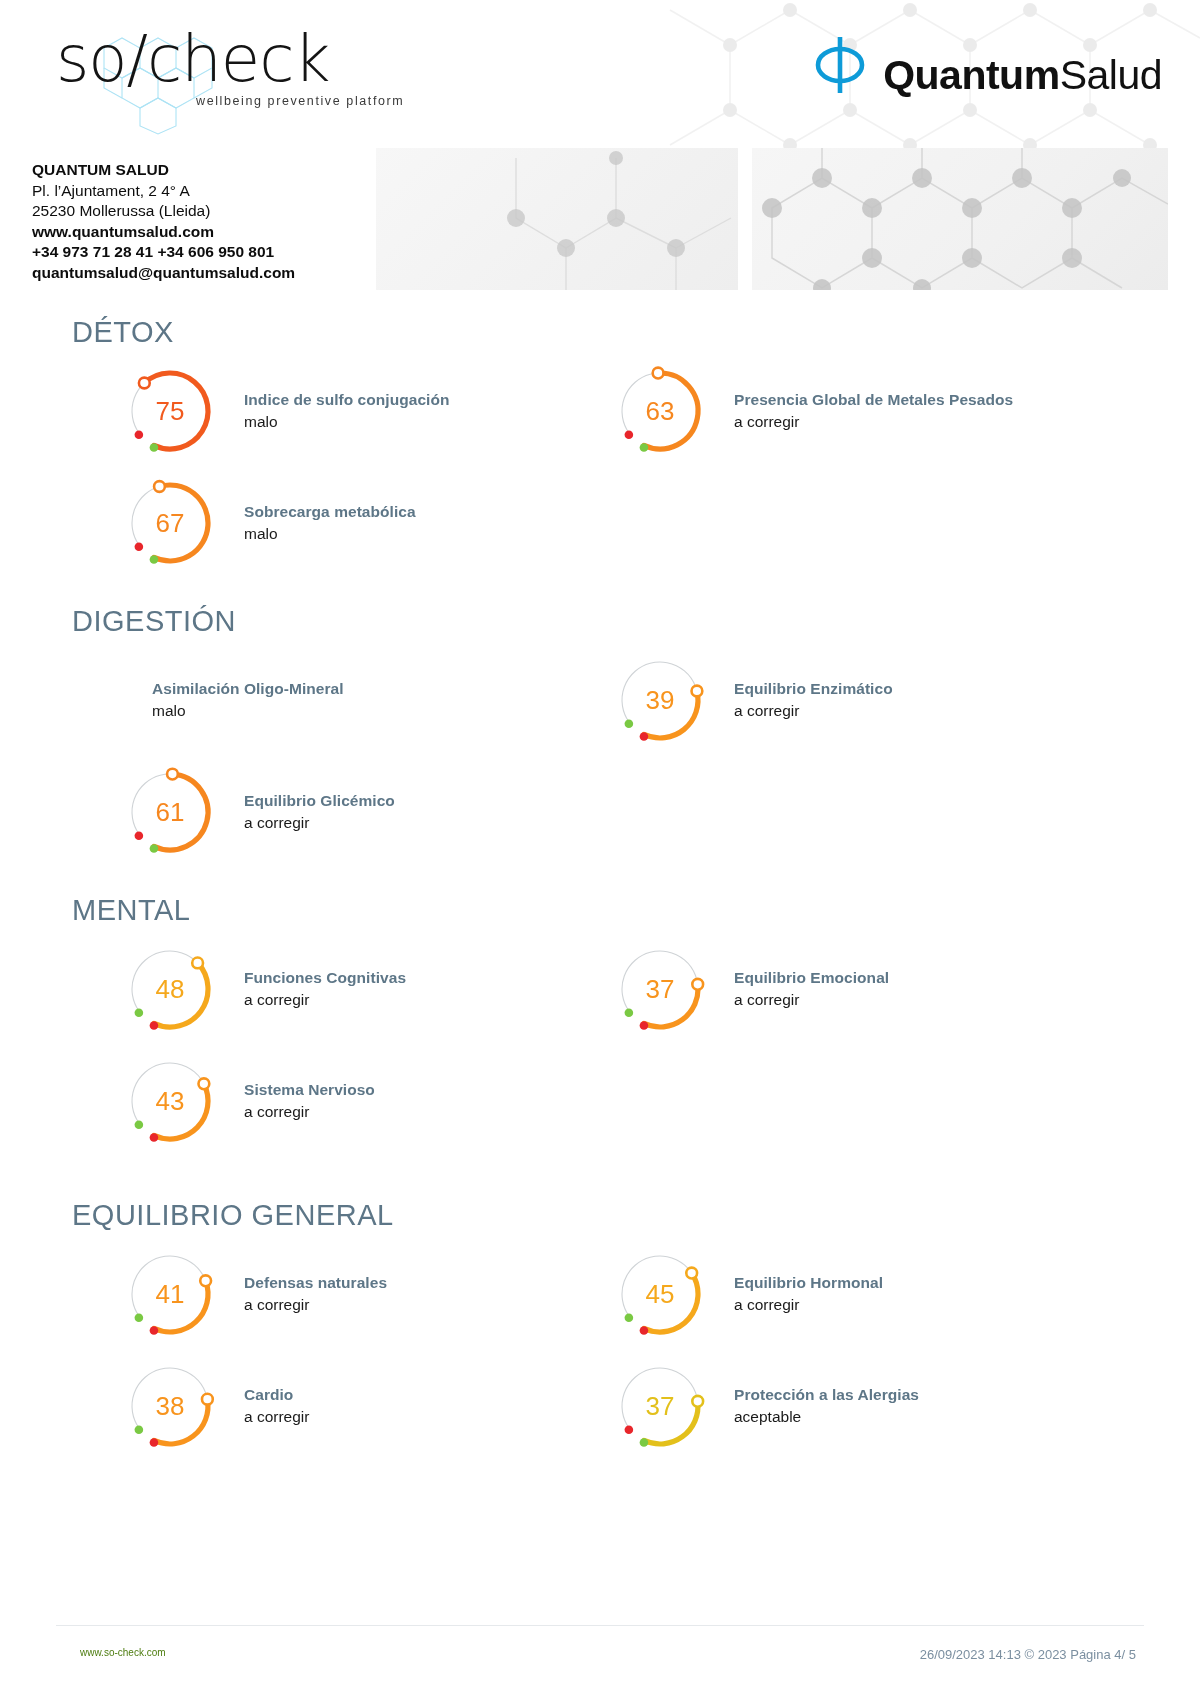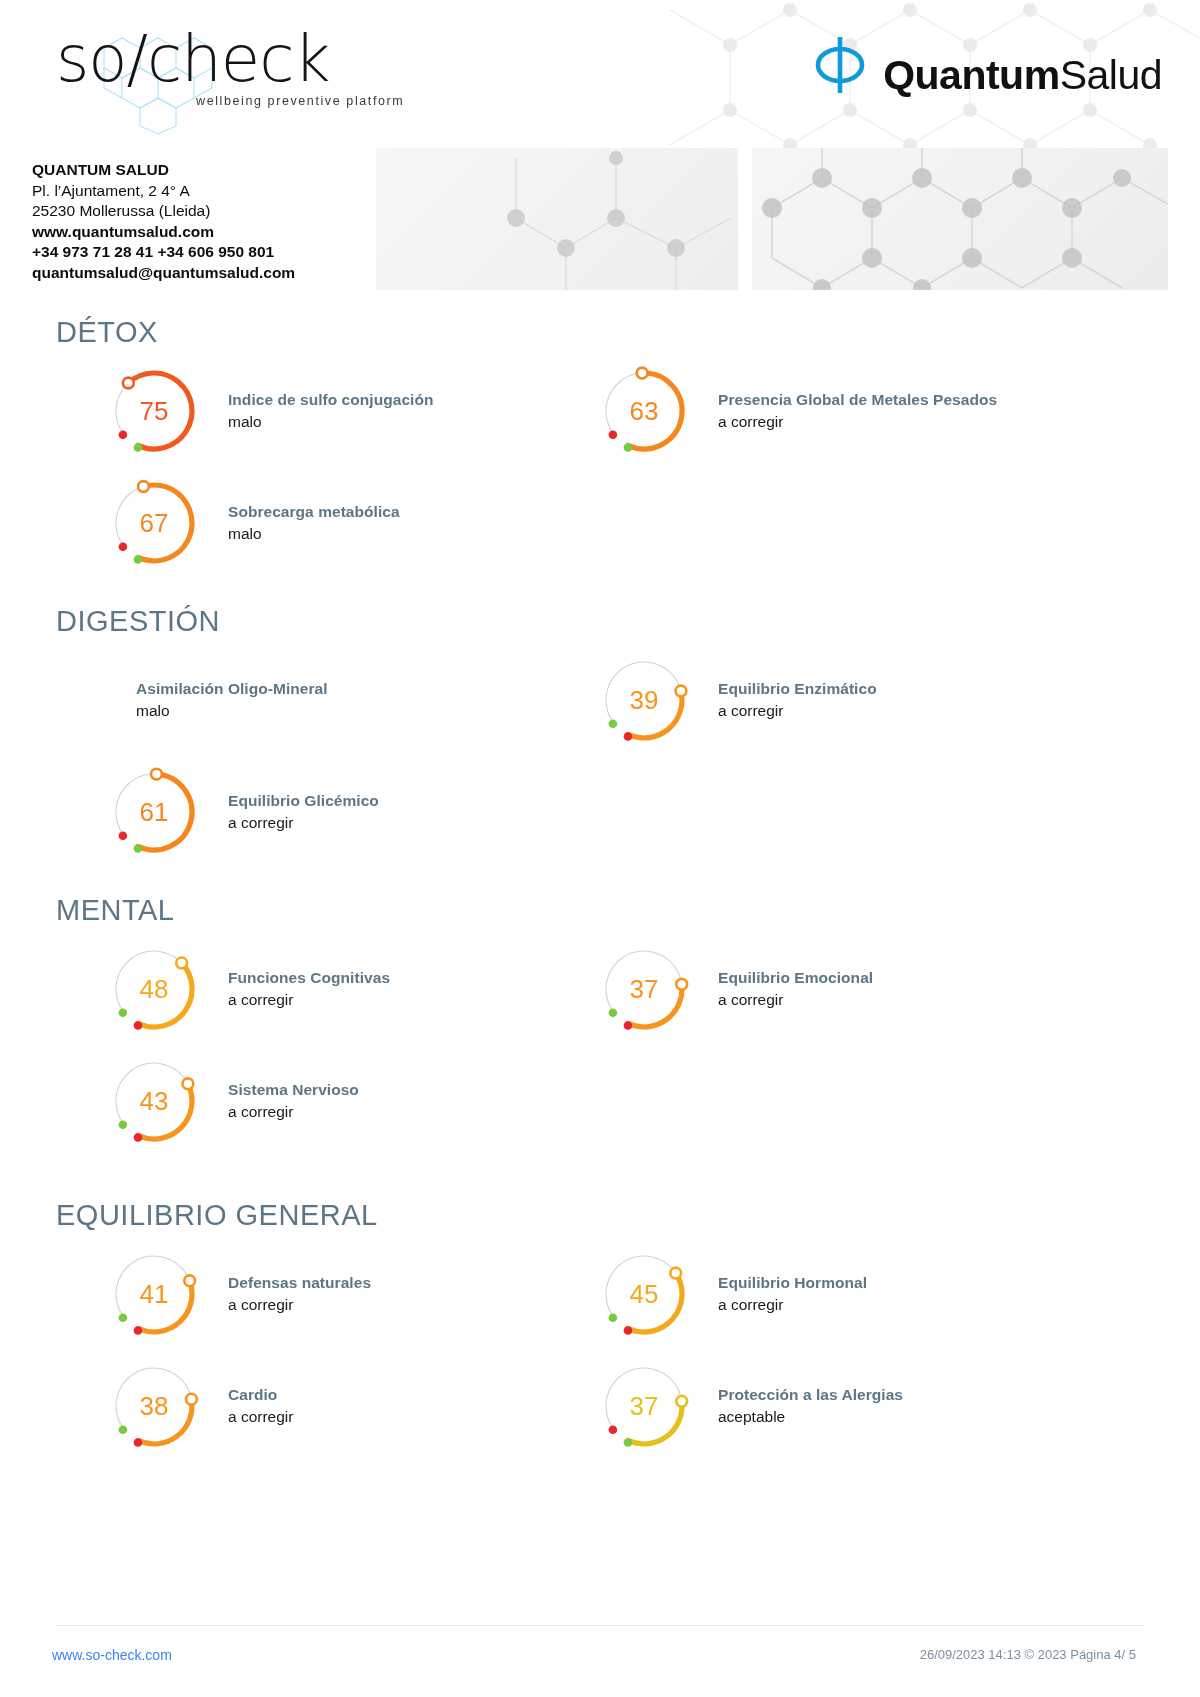--- a/index.html
+++ b/index.html
@@ -47,21 +47,21 @@
     position:absolute;left:32px;top:12px;width:330px;
     font-size:15.5px;color:#0d0d0d;line-height:20.5px;
   }
   .contact .b{font-weight:700;}
   .panelA{position:absolute;left:376px;top:0;width:362px;height:142px;
      background:linear-gradient(135deg,#f7f7f7 0%,#f2f2f2 55%,#eeeeee 100%);overflow:hidden;}
   .panelB{position:absolute;left:752px;top:0;width:416px;height:142px;
      background:linear-gradient(135deg,#f6f6f6 0%,#f1f1f1 60%,#ececec 100%);overflow:hidden;}
 
   
-  .content{position:relative;padding:0 0 0 0;}
+  .content{position:relative;padding:0 0 0 16px;}
   .section{position:relative;}
   .sec-title{
     font-size:29px;font-weight:400;color:#5d7687;letter-spacing:.5px;
     margin:0 0 6px 56px;font-family:"Liberation Sans","DejaVu Sans",sans-serif;
   }
   .grid{position:relative;}
   .row{display:flex;}
   .cell{width:480px;display:flex;align-items:center;height:112px;}
   .cell.c1{margin-left:108px;}
   .cell.c2{margin-left:10px;}
@@ -80,21 +80,21 @@
   }
   .lbl-status{
     font-size:15.5px;font-weight:400;color:#1a1a1a;line-height:22px;margin-top:1px;
   }
 
   
   .footer{
     position:absolute;left:0;right:0;bottom:0;height:72px;
   }
   .footline{position:absolute;left:56px;right:56px;top:0;height:1px;background:#e6e9ec;}
-  .foot-left{position:absolute;left:52px;top:22px;font-size:14px;color:#3b82f6;}
+  .foot-left{position:absolute;left:80px;top:22px;font-size:10px;color:#4d7c0f;}
   .foot-right{position:absolute;right:64px;top:22px;font-size:13px;color:#7b8fa0;}
 </style>
 </head>
 <body>
 
 <div class="page">
 
   <div class="header">
 
     <svg class="hex-bg" viewBox="0 0 560 150">

